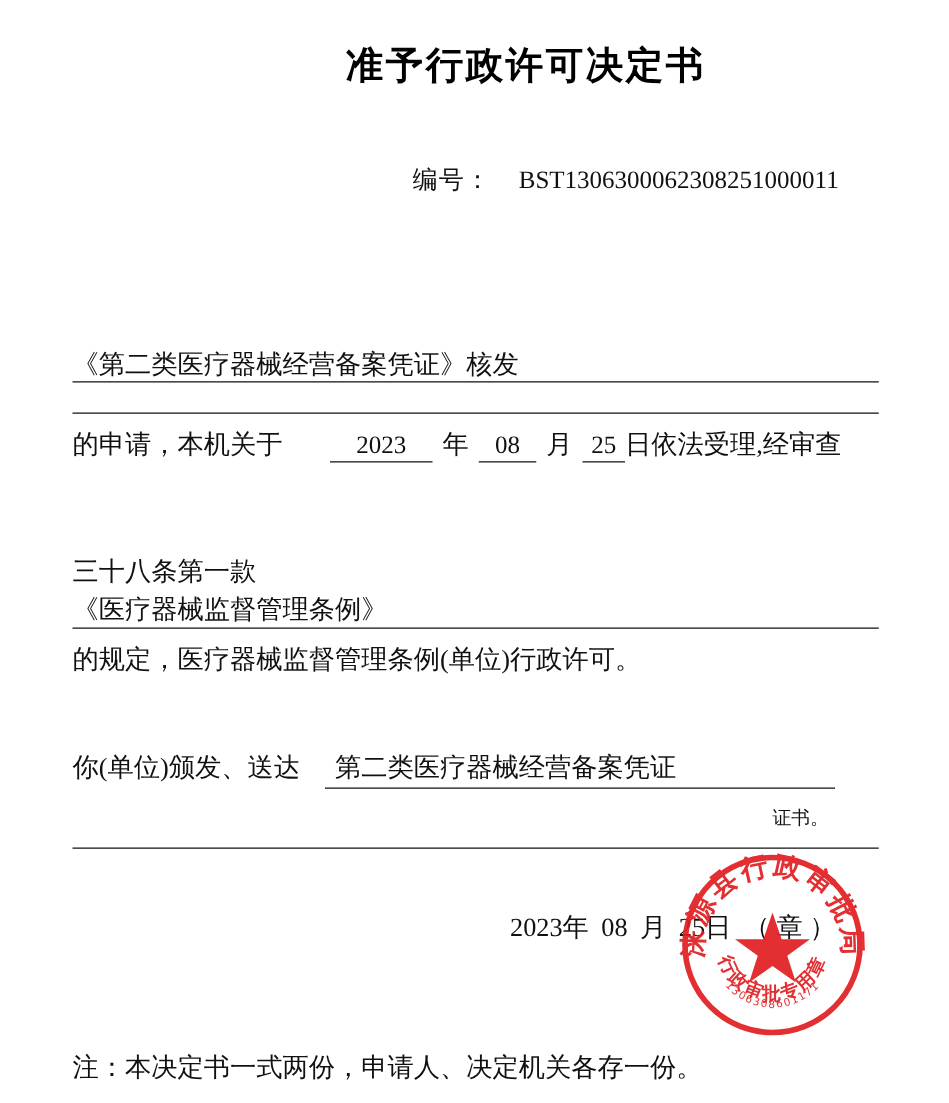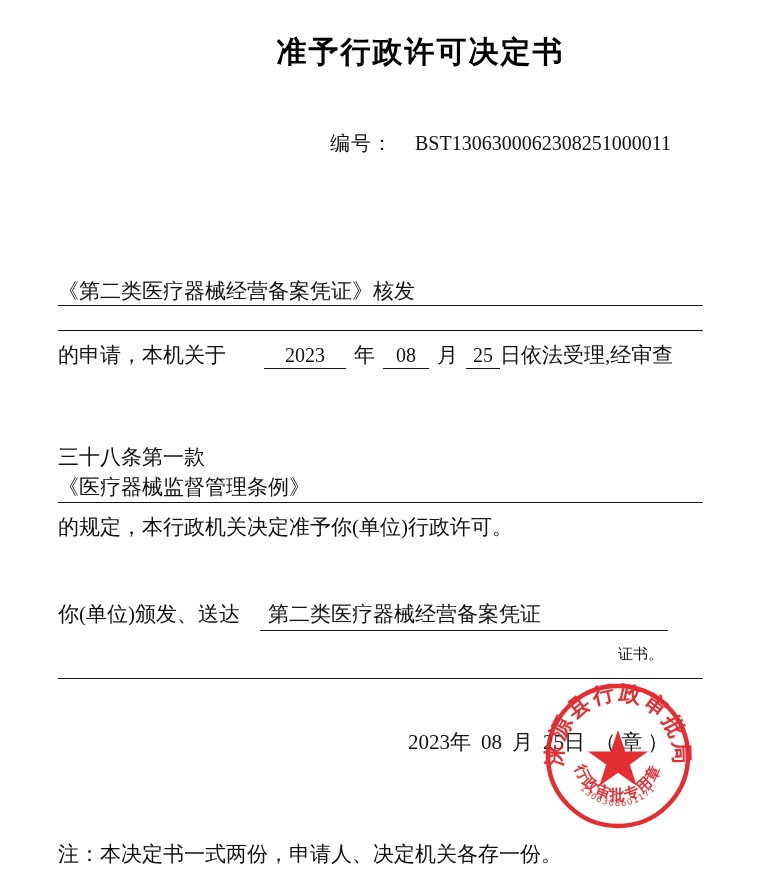--- a/index.html
+++ b/index.html
@@ -188,21 +188,21 @@
   <div class="body-line" style="top:343px;">
     <span>的申请，本机关于</span><span class="gap-l"></span><span class="fill fill-year">2023</span><span class="gap-s"></span><span>年</span><span class="gap-s"></span><span class="fill fill-month">08</span><span class="gap-s"></span><span>月</span><span class="gap-s"></span><span class="fill fill-day">25</span><span>日依法受理,经审查</span>
   </div>
 
 
   <div class="body-line" style="top:429px;margin-top:16px;">三十八条第一款</div>
 
   <div class="underlined-text" style="top:473px;">《医疗器械监督管理条例》</div>
   <div class="rule-line" style="top:502px;"></div>
 
-  <div class="body-line" style="top:515px;">的规定，本行政机关决定准予你(单位)行政许可。</div>
+  <div class="body-line" style="top:515px;">的规定，医疗器械监督管理条例(单位)行政许可。</div>
 
 
   <div class="delivery-row">
     <span>你(单位)颁发、送达</span><span class="delivery-value">第二类医疗器械经营备案凭证</span>
   </div>
 
   <div class="rule-line" style="top:678px;"></div>
   <div class="cert-tail">证书。</div>
 
   <div class="sign-date">

